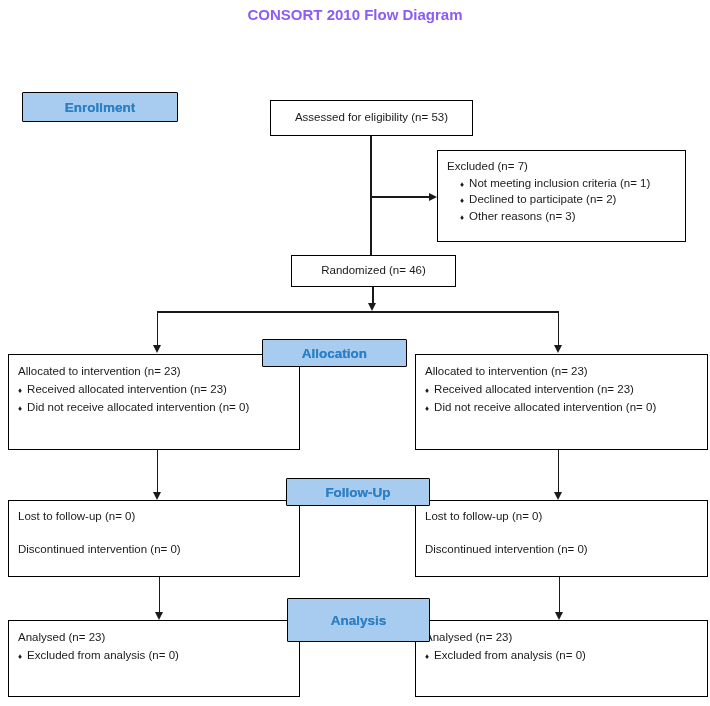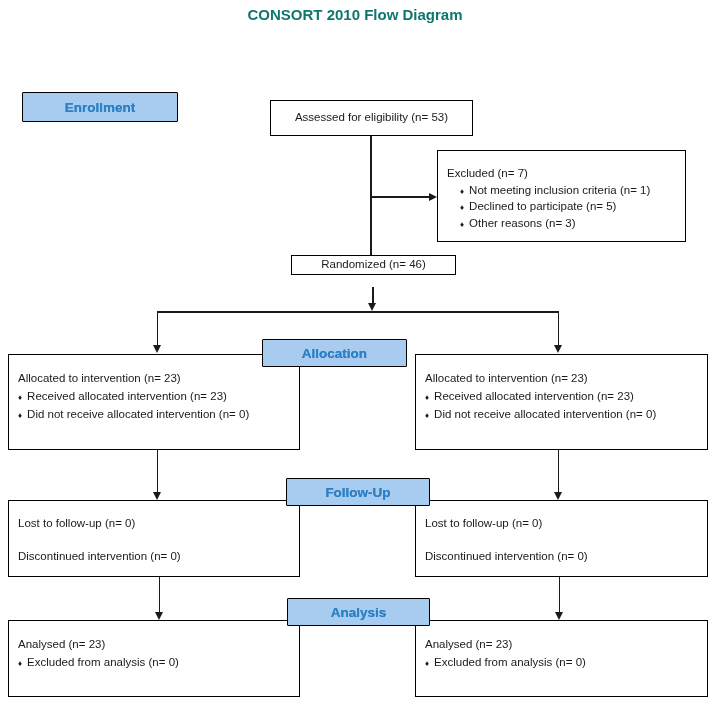--- a/index.html
+++ b/index.html
@@ -2,28 +2,28 @@
 <html><head>
 <meta charset="utf-8">
 <style>
   html,body{margin:0;padding:0;background:#ffffff;}
   .canvas{
     position:relative;width:710px;height:706px;background:#ffffff;
     font-family:"Liberation Sans",sans-serif;color:#1a1a1a;overflow:hidden;
   }
   .title{
     position:absolute;top:6px;left:0;width:100%;text-align:center;
-    font-weight:bold;font-size:15px;color:#0f766e;
+    font-weight:bold;font-size:15px;color:#8b5cf6;
   }
   .box{
     position:absolute;background:#ffffff;border:1.5px solid #000;
     box-sizing:border-box;font-size:11.5px;line-height:1.5;
   }
   .box.center{display:flex;align-items:center;justify-content:center;text-align:center;}
-  .pad{padding:14px 9px;}
+  .pad{padding:7px 9px;}
   .badge{
     position:absolute;background:#A8CCF0;border:1.6px solid #000;border-radius:1px;
     box-sizing:border-box;display:flex;align-items:center;justify-content:center;
     font-weight:bold;font-size:13.5px;color:#2E80C5;z-index:5;
     text-shadow:0 0 0 #2E80C5;
   }
   .hline,.vline{position:absolute;background:#1a1a1a;z-index:1;}
   .hline{height:1.6px;}
   .vline{width:1.6px;}
   .arrow-down{
@@ -50,21 +50,21 @@
 
   <div class="badge" style="left:22px;top:92px;width:156px;height:30px;">
     <span>Enrollment</span>
   </div>
   <div class="badge" style="left:262px;top:339px;width:145px;height:28px;">
     <span>Allocation</span>
   </div>
   <div class="badge" style="left:286px;top:478px;width:144px;height:28px;text-align:center;">
     <span>Follow-Up</span>
   </div>
-  <div class="badge" style="left:287px;top:598px;width:143px;height:28px;">
+  <div class="badge" style="left:287px;top:598px;width:143px;height:44px;">
     <span>Analysis</span>
   </div>
 
   <div class="vline" style="left:370px;top:136px;height:119px;"></div>
   <div class="hline" style="left:371px;top:196px;width:58px;"></div>
   <div class="arrow-right" style="left:429px;top:192.5px;"></div>
 
   <div class="vline" style="left:372px;top:287px;height:17px;"></div>
   <div class="arrow-down" style="left:368px;top:303px;"></div>
   <div class="hline" style="left:157px;top:311px;width:402px;"></div>
@@ -88,29 +88,29 @@
   </div>
 
   <div class="box pad" style="left:437px;top:150px;width:249px;height:92px;line-height:1.45;">
     <div>Excluded (n= 7)</div>
     <div class="bullet-line indent">
       <span class="diamond">♦</span>
       <span>Not meeting inclusion criteria (n= 1)</span>
     </div>
     <div class="bullet-line indent">
       <span class="diamond">♦</span>
-      <span>Declined to participate (n= 5)</span>
+      <span>Declined to participate (n= 2)</span>
     </div>
     <div class="bullet-line indent">
       <span class="diamond">♦</span>
       <span>Other reasons (n= 3)</span>
     </div>
   </div>
 
-  <div class="box center" style="left:291px;top:255px;width:165px;height:20px;">
+  <div class="box center" style="left:291px;top:255px;width:165px;height:32px;">
     <span>Randomized (n= 46)</span>
   </div>
 
   <div class="box pad" style="left:8px;top:354px;width:292px;height:96px;line-height:1.58;">
     <div>Allocated to intervention (n= 23)</div>
     <div class="bullet-line">
       <span class="diamond">♦</span>
       <span>Received allocated intervention (n= 23)</span>
     </div>
     <div class="bullet-line">

